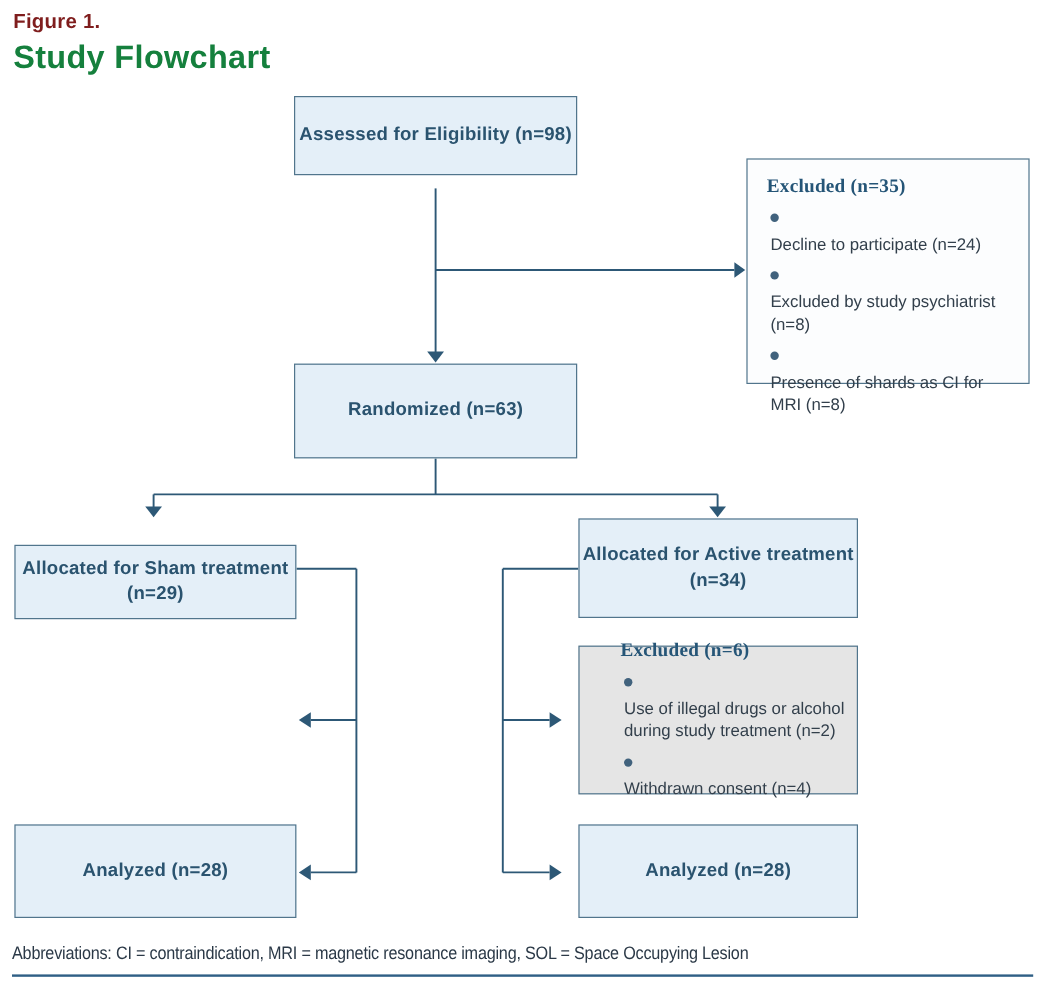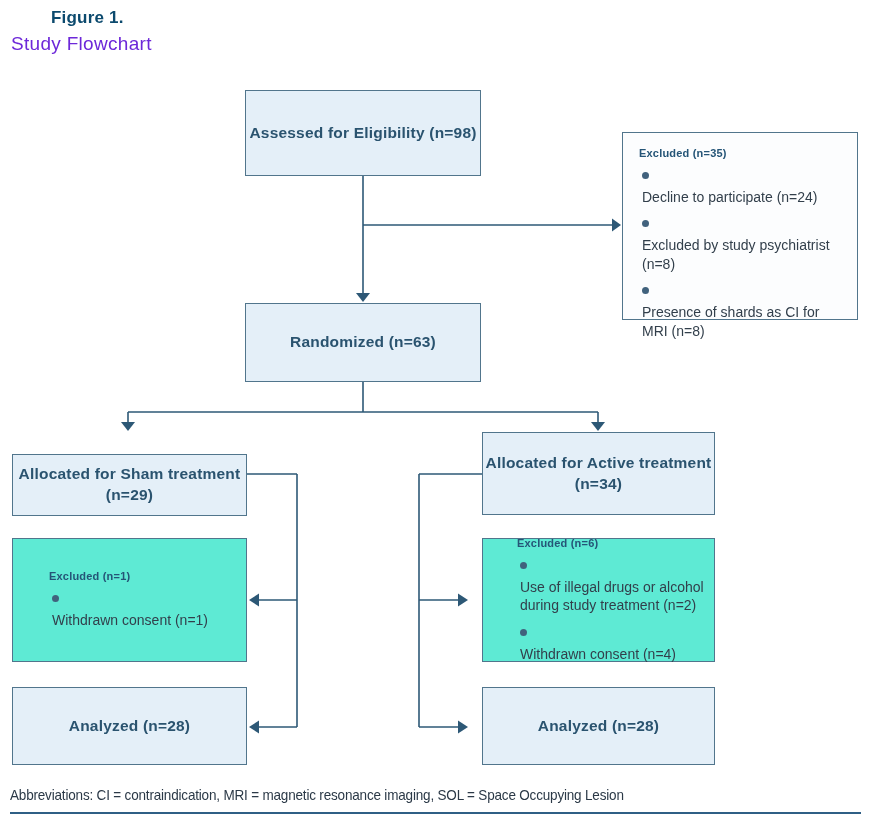--- a/index.html
+++ b/index.html
@@ -5,22 +5,22 @@
   html, body { margin: 0; padding: 0; background: #ffffff; }
   .figure {
     position: relative;
     width: 871px;
     height: 827px;
     background: #ffffff;
     font-family: "Liberation Sans", "DejaVu Sans", sans-serif;
     overflow: hidden;
   }
   .titles { position: absolute; left: 11px; top: 8px; }
-  .eyebrow { font-size: 17px; font-weight: 700; color: #0c4a6e; letter-spacing: 0.2px; margin-left: 40px; }
-  .heading { font-size: 19px; font-weight: 400; color: #6d28d9; margin-top: 5px; letter-spacing: 0.3px; }
+  .eyebrow { font-size: 17px; font-weight: 700; color: #7f1d1d; letter-spacing: 0.2px; }
+  .heading { font-size: 27px; font-weight: 700; color: #15803d; margin-top: 5px; letter-spacing: 0.3px; }
 
   svg.connectors { position: absolute; left: 0; top: 0; z-index: 0; }
 
   .node {
     position: absolute;
     box-sizing: border-box;
     background: #e4eff8;
     border: 1.6px solid #51758c;
     color: #2a536f;
     font-size: 15.5px;
@@ -30,34 +30,35 @@
     justify-content: center;
     text-align: center;
     line-height: 1.35;
     white-space: pre-line;
     z-index: 1;
     letter-spacing: 0.2px;
   }
   .panel {
     position: absolute;
     box-sizing: border-box;
-    background: #5eead4;
+    background: #e5e5e5;
     border: 1.6px solid #51758c;
     z-index: 1;
     display: flex;
     flex-direction: column;
     justify-content: center;
   }
   .panel.white { background: #fcfdfe; justify-content: flex-start; }
   .panel-title {
-    font-size: 11px;
+    font-size: 16px;
     font-weight: 700;
     color: #255577;
     letter-spacing: 0.2px;
     margin-bottom: 8px;
+    font-family: Liberation Serif, serif;
   }
   ul.reasons { list-style: none; margin: 0; padding: 0; }
   ul.reasons li {
     display: flex;
     align-items: flex-start;
     gap: 9px;
     margin-left: 3px;
     margin-bottom: 9px;
     font-size: 14px;
     line-height: 1.32;
@@ -66,21 +67,21 @@
   }
   ul.reasons li:last-child { margin-bottom: 0; }
   ul.reasons .dot {
     flex: 0 0 auto;
     width: 7px; height: 7px;
     border-radius: 50%;
     background: #41627d;
     margin-top: 5px;
   }
   
-  #box-assessed   { left: 245px; top:  90px; width: 236px; height: 86px; }
+  #box-assessed   { left: 245px; top:  80px; width: 236px; height: 66px; }
   #box-randomized { left: 245px; top: 303px; width: 236px; height: 79px; }
   #box-sham       { left:  12px; top: 454px; width: 235px; height: 62px; }
   #box-active     { left: 482px; top: 432px; width: 233px; height: 83px; }
   #box-analyzed-sham   { left:  12px; top: 687px; width: 235px; height: 78px; }
   #box-analyzed-active { left: 482px; top: 687px; width: 233px; height: 78px; }
   #panel-excluded-top    { left: 622px; top: 132px; width: 236px; height: 188px; padding: 14px 12px 12px 16px; }
   #panel-excluded-sham   { left:  12px; top: 538px; width: 235px; height: 124px; padding: 8px 10px 8px 36px; }
   #panel-excluded-active { left: 482px; top: 538px; width: 233px; height: 124px; padding: 8px 10px 8px 34px; }
 
   .footer-abbr {
@@ -173,29 +174,20 @@
   </div>
 
   <div class="node" id="box-randomized">Randomized (n=63)</div>
 
   <div class="node" id="box-sham">Allocated for Sham treatment
 (n=29)</div>
 
   <div class="node" id="box-active">Allocated for Active treatment
 (n=34)</div>
 
-  <div class="panel" id="panel-excluded-sham">
-    <div class="panel-title">Excluded (n=1)</div>
-    <ul class="reasons">
-        <li>
-          <span class="dot"></span>
-          <span>Withdrawn consent (n=1)</span>
-        </li>
-      </ul>
-  </div>
 
   <div class="panel" id="panel-excluded-active">
     <div class="panel-title">Excluded (n=6)</div>
     <ul class="reasons">
         <li>
           <span class="dot"></span>
           <span>Use of illegal drugs or alcohol during study treatment (n=2)</span>
         </li>
         <li>
           <span class="dot"></span>

